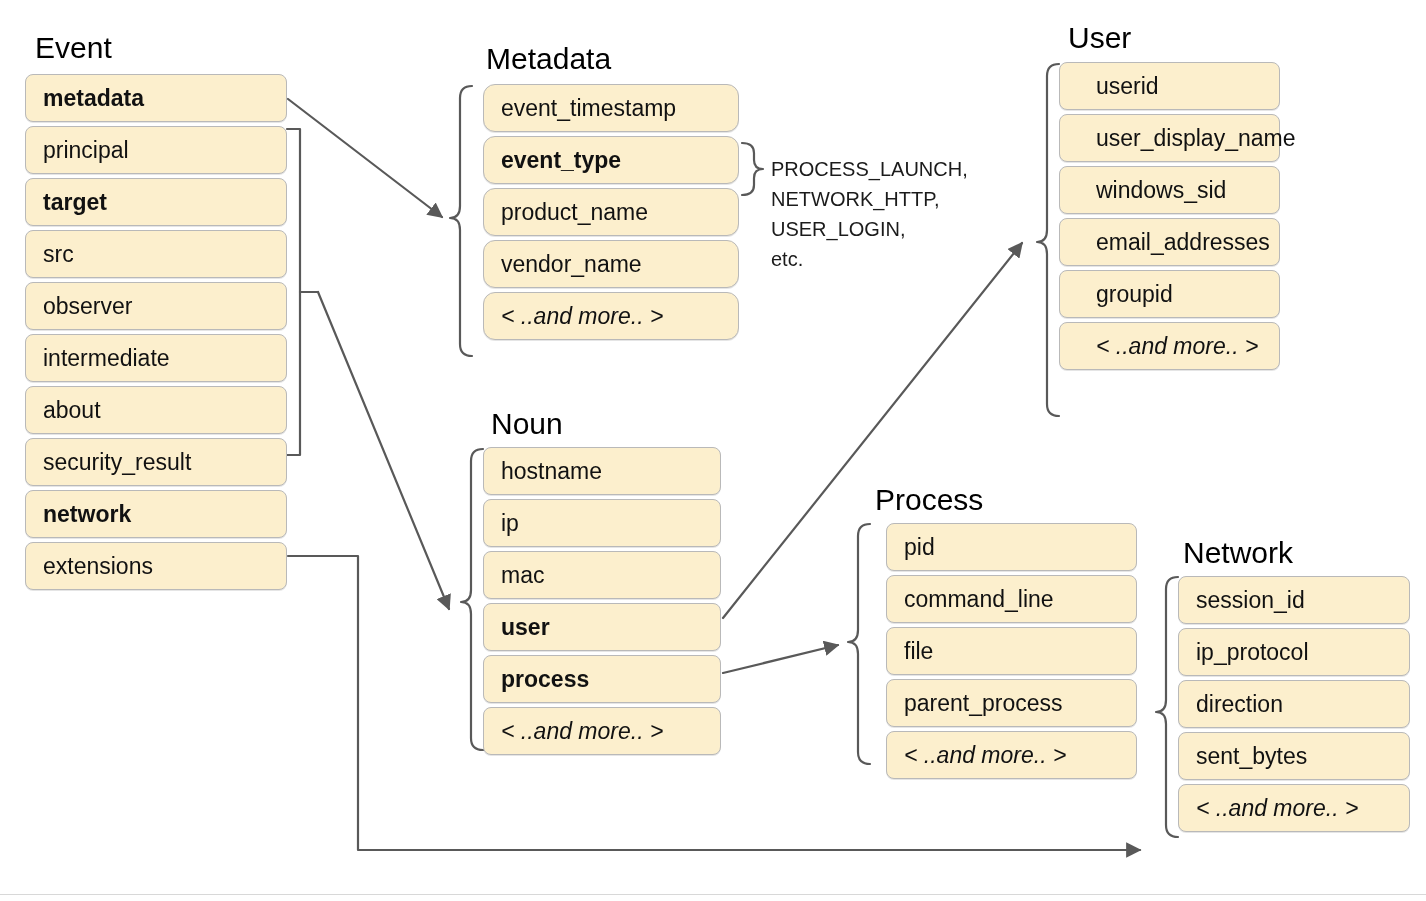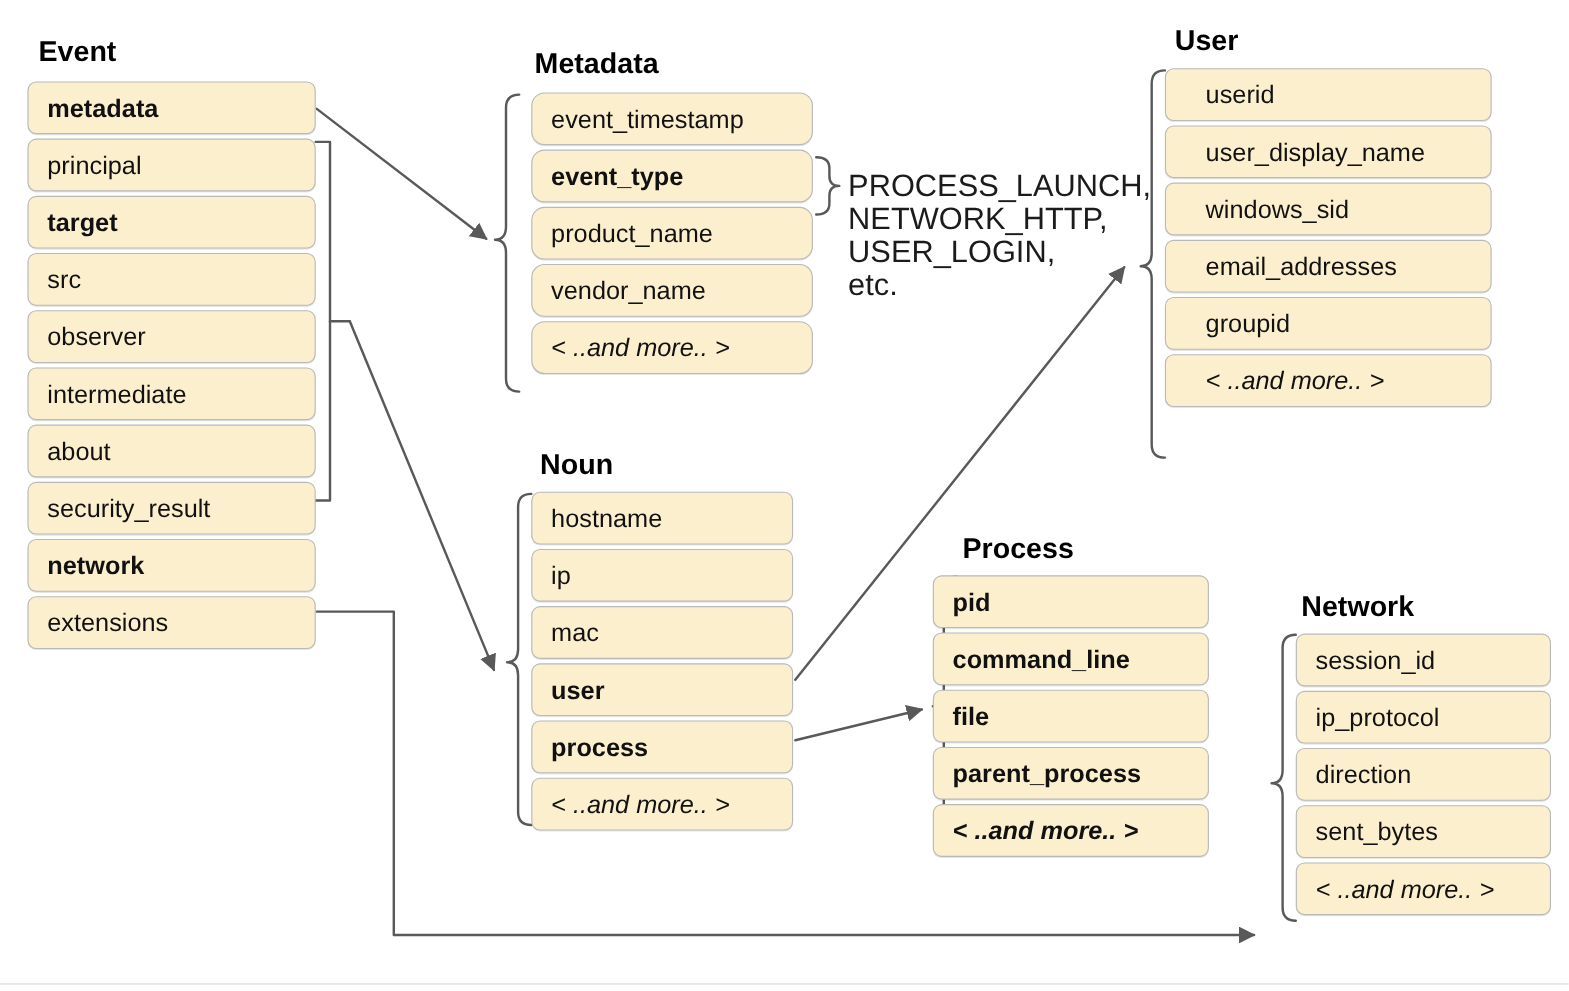--- a/index.html
+++ b/index.html
@@ -10,22 +10,22 @@
     overflow:hidden;
   }
   #canvas{position:relative;width:1426px;height:901px;}
 
   
   #wires{position:absolute;left:0;top:0;width:1426px;height:901px;pointer-events:none;}
 
   
   .grp-title{
     position:absolute;
-    font-weight:bold;
-    font-size:26px;
+    font-weight:normal;
+    font-size:30px;
     color:#000000;
     letter-spacing:0px;
     white-space:nowrap;
   }
 
   
   .col{position:absolute;}
   .fbox{
     box-sizing:border-box;
     background:#FCEFCD;
@@ -40,29 +40,29 @@
     color:#111111;
     white-space:nowrap;
     box-shadow:0 1px 0 rgba(0,0,0,0.10);
   }
   .fbox.bold{font-weight:bold;}
   .fbox.more{font-style:italic;}
 
   
   .col.event  .fbox{width:262px;}
   .col.meta   .fbox{width:256px;border-radius:12px;}
-  .col.user   .fbox{width:297px;padding-left:36px;}
+  .col.user   .fbox{width:221px;padding-left:36px;}
   .col.noun   .fbox{width:238px;}
   .col.proc   .fbox{width:251px;}
   .col.net    .fbox{width:232px;}
 
   
   .callout{
     position:absolute;
-    font-size:28px;
+    font-size:20px;
     line-height:30px;
     color:#1b1b1b;
     white-space:nowrap;
   }
 
   
   .hairline{
     position:absolute;left:0;bottom:6px;width:1426px;height:1px;
     background:#d8d8d8;
   }
@@ -152,21 +152,21 @@
   <div class="col noun" style="left:483px;top:447px;">
     <div class="fbox">hostname</div>
     <div class="fbox">ip</div>
     <div class="fbox">mac</div>
     <div class="fbox bold">user</div>
     <div class="fbox bold">process</div>
     <div class="fbox more">&lt; ..and more.. &gt;</div>
   </div>
 
   <div class="grp-title" style="left:875px;top:483px;">Process</div>
-  <div class="col proc" style="left:848px;top:523px;font-weight:bold;">
+  <div class="col proc" style="left:886px;top:523px;">
     <div class="fbox">pid</div>
     <div class="fbox">command_line</div>
     <div class="fbox">file</div>
     <div class="fbox">parent_process</div>
     <div class="fbox more">&lt; ..and more.. &gt;</div>
   </div>
 
   <div class="grp-title" style="left:1183px;top:536px;">Network</div>
   <div class="col net" style="left:1178px;top:576px;">
     <div class="fbox">session_id</div>

